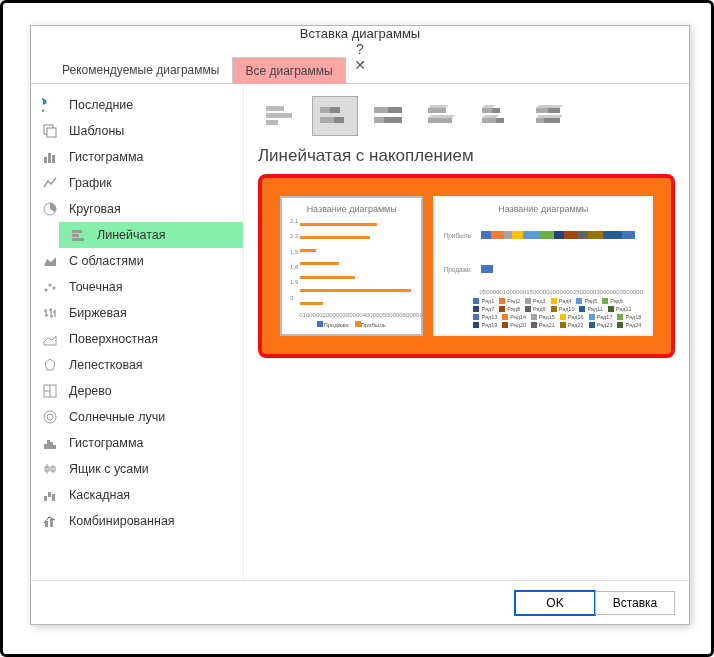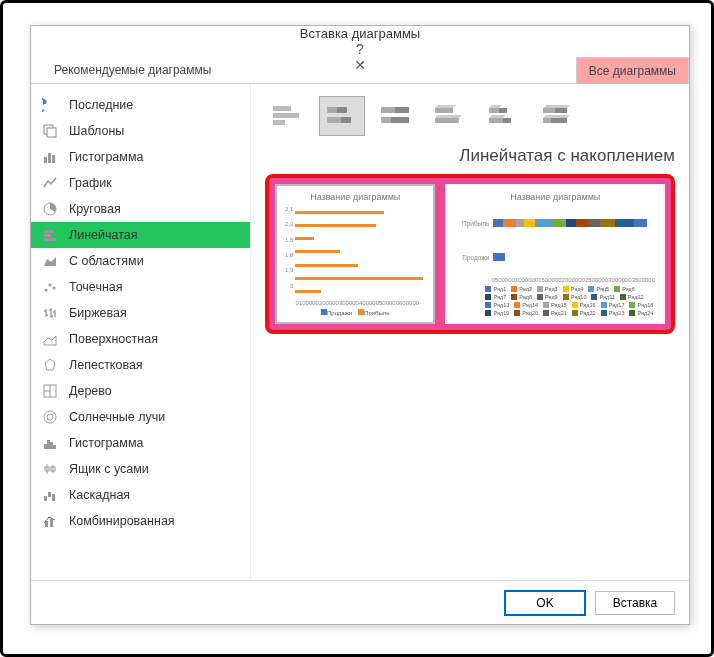--- a/index.html
+++ b/index.html
@@ -2,38 +2,38 @@
 <html><head>
 <meta charset="utf-8">
 <style>
 * { margin: 0; padding: 0; box-sizing: border-box; font-family: "Segoe UI", Tahoma, sans-serif; }
 body { background: #fff; width: 714px; height: 657px; position: relative; }
 .outer-border { position: absolute; left: 0; top: 0; right: 0; bottom: 0; border: 3px solid #000; border-radius: 6px; pointer-events: none; }
 .dialog { position: absolute; left: 30px; top: 25px; width: 660px; height: 600px; background: #fff; border: 1px solid #b5b5b5; box-shadow: 2px 2px 8px rgba(0,0,0,.2); display: flex; flex-direction: column; }
 .titlebar { height: 30px; display: flex; align-items: center; padding: 0 10px; font-size: 13px; color: #333; flex-direction: column; }
 .titlebar .spacer { flex: 1; }
 .titlebar .btn { width: 30px; text-align: center; font-size: 14px; color: #555; cursor: default; }
-.tabs { height: 28px; border-bottom: 1px solid #ccc; display: flex; align-items: flex-end; padding-left: 10px; font-size: 12px; justify-content: space-between; }
+.tabs { height: 28px; border-bottom: 1px solid #ccc; display: flex; align-items: flex-end; padding-left: 18px; font-size: 12px; }
 .tab { padding: 6px 12px; border: 1px solid transparent; border-bottom: none; color: #444; }
 .tab.active { border-color: #ccc; background: #fca5a5; position: relative; top: 1px; }
 .body { flex: 1; display: flex; overflow: hidden; }
 .sidebar { width: 220px; border-right: 1px solid #eee; padding: 8px 0; overflow-y: auto; }
 .side-item { display: flex; align-items: center; height: 26px; padding: 0 10px; font-size: 12.5px; color: #333; gap: 10px; }
-.side-item.selected { background: #22c55e; }
+.side-item.selected { background: #86efac; margin-left: 28px; }
 .side-icon { width: 18px; height: 18px; display: flex; align-items: center; justify-content: center; }
-.main { flex: 1; padding: 12px 14px; position: relative; text-align: right; }
+.main { flex: 1; padding: 12px 14px; position: relative; }
 .subtype-row { display: flex; gap: 8px; margin-bottom: 10px; }
 .subtype { width: 46px; height: 40px; border: 1px solid transparent; display: flex; align-items: center; justify-content: center; }
 .subtype.selected { background: #dcdcdc; border: 1px solid #aaa; }
 .heading { font-size: 17px; color: #444; margin: 6px 0 8px; font-weight: 400; }
-.preview-area { border: 4px solid #e11; border-radius: 8px; padding: 6px; display: flex; gap: 10px; background: #ec4899; }
+.preview-area { border: 4px solid #e11; border-radius: 8px; padding: 18px; display: flex; gap: 10px; background: #f97316; }
 .preview { border: 2px solid #bbb; background: #fff; flex: 1; height: 140px; padding: 6px 8px; font-size: 8px; color: #666; display: flex; flex-direction: column; align-items: center; }
 .preview.unselected { border-color: #f3f3f3; }
 .preview-title { font-size: 9px; color: #777; margin-bottom: 4px; }
-.footer { height: 44px; border-top: 1px solid #ddd; display: flex; align-items: center; justify-content: flex-end; gap: 10px; padding: 0 14px; }
+.footer { height: 44px; border-top: 1px solid #ddd; display: flex; align-items: center; justify-content: flex-end; padding: 0 14px; }
 .footer button { width: 80px; height: 24px; font-size: 12px; background: #fff; border: 1px solid #bbb; }
 .footer button.primary { border: 1px solid #0066cc; outline: 1px solid #0066cc; }
 
 .mini1 { width: 100%; flex: 1; display: flex; }
 .mini1-y { display: flex; flex-direction: column; justify-content: space-between; font-size: 6px; color: #888; padding-right: 2px; }
 .mini1-bars { flex: 1; display: flex; flex-direction: column; justify-content: space-around; }
 .mini1-bar { height: 3px; background: #f28c28; }
 .mini1-x { display: flex; justify-content: space-between; font-size: 6px; color: #888; width: 85%; margin-top: 2px; }
 .mini1-legend { font-size: 6px; color: #555; margin-top: 3px; display: flex; gap: 6px; }
 .legsw { width: 6px; height: 6px; display: inline-block; }

